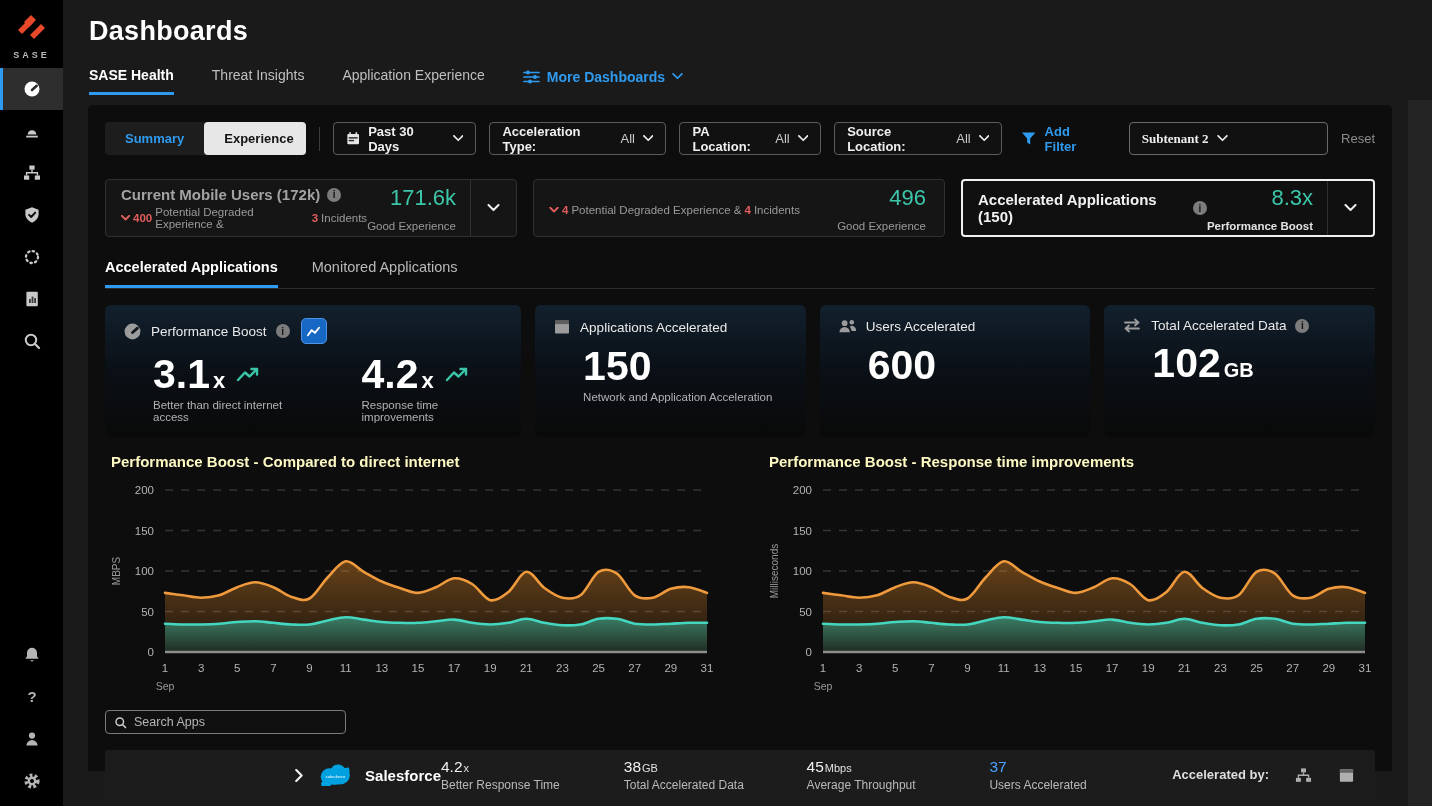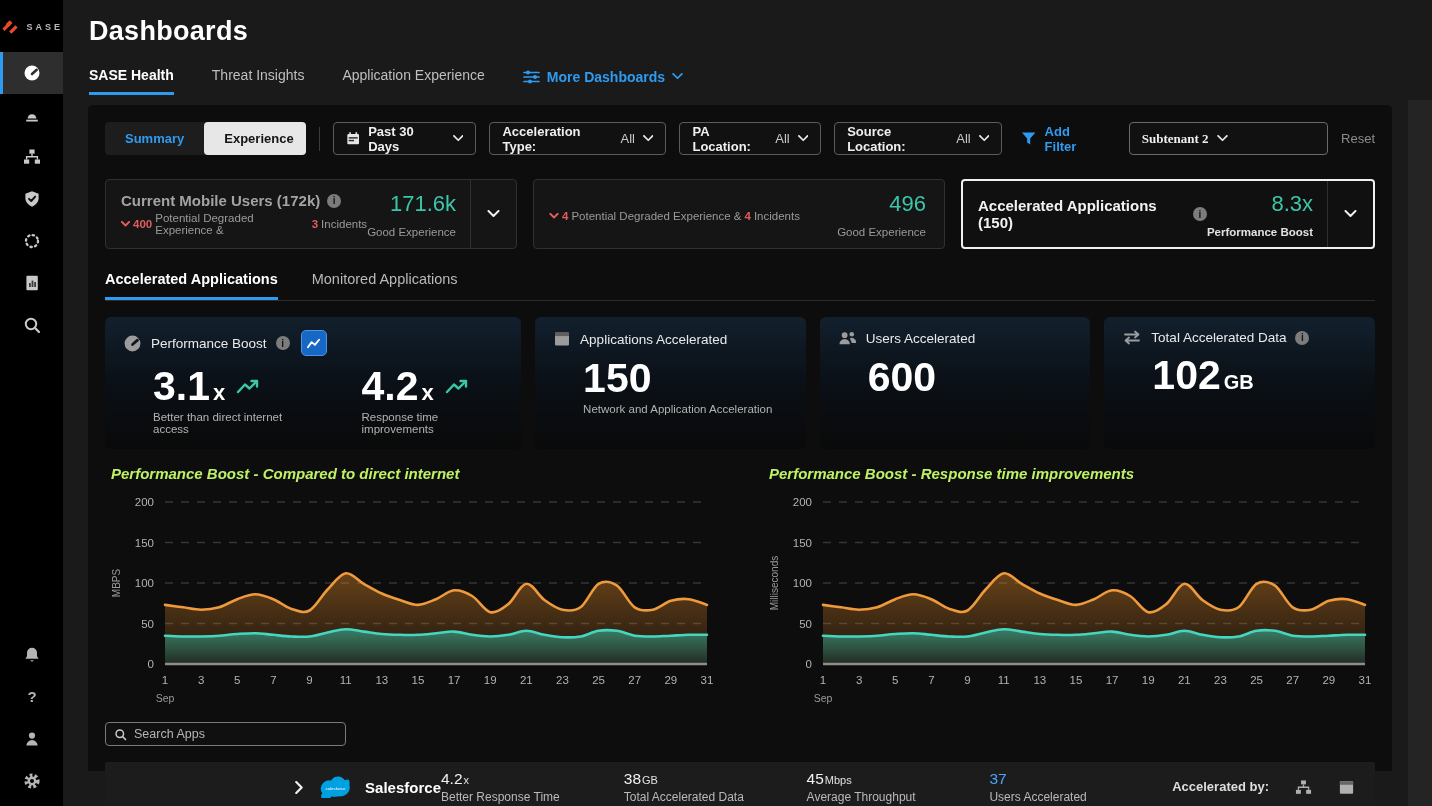--- a/index.html
+++ b/index.html
@@ -5,21 +5,21 @@
   * { box-sizing: border-box; }
   html,body { margin:0; padding:0; }
   body {
     width:1432px; height:806px; overflow:hidden;
     background:#161616; color:#e8e8e8;
     font-family:"Liberation Sans", sans-serif;
     display:flex;
   }
   
   .sidebar { width:63px; min-width:63px; height:100%; background:#000; display:flex; flex-direction:column; align-items:stretch; }
-  .logo-block { padding:10px 0 8px; display:flex; flex-direction:row; align-items:center; gap:6px; }
+  .logo-block { padding:10px 0 8px; display:flex; flex-direction:column; align-items:center; gap:6px; }
   .logo-text { font-size:9px; letter-spacing:3px; color:#b9b9b9; font-weight:bold; }
   .nav-item { height:42px; display:flex; align-items:center; justify-content:center; position:relative; cursor:pointer; }
   .nav-item.active { background:#2e2e2e; }
   .nav-item.active::before { content:""; position:absolute; left:0; top:0; bottom:0; width:3px; background:#2f9bf0; }
   .nav-spacer { flex:1; }
   .nav-bottom { display:flex; flex-direction:column; margin-bottom:4px; }
   .icon16 { width:18px; height:18px; display:block; }
   
   .main { flex:1; position:relative; background:#1a1a1a; }
   .gutter { position:absolute; right:0; top:100px; bottom:0; width:24px; background:#242424; }
@@ -40,21 +40,21 @@
   .vdiv { width:1px; height:24px; background:#3c3c3c; }
   .dropdown { display:flex; align-items:center; gap:8px; height:33px; padding:0 12px; border:1px solid #5b5b5b; border-radius:4px; font-size:13px; cursor:pointer; background:#111; }
   .dd-label { color:#efefef; font-weight:bold; }
   .dd-value { color:#c9c9c9; }
   .add-filter { display:flex; align-items:center; gap:8px; color:#2f9bf0; font-size:13px; font-weight:bold; cursor:pointer; margin-left:6px; }
   .filter-spacer { flex:1; }
   .subtenant { width:206px; justify-content:flex-start; border-color:#6a6a6a;font-family:Liberation Serif, serif; }
   .reset { color:#8b8b8b; font-size:13px; cursor:pointer; }
   
   .kpi-row { display:flex; gap:16px; margin-top:24px; }
-  .kpi-card { flex:1; background:#151515; border:1px solid #303030; border-radius:4px; height:70px; display:flex; align-items:center; padding-left:15px; }
+  .kpi-card { flex:1; background:#151515; border:1px solid #303030; border-radius:4px; height:58px; display:flex; align-items:center; padding-left:15px; }
   .kpi-card.selected { border:2px solid #f0f0f0; background:#101010; }
   .kpi-main { flex:1; min-width:0; }
   .kpi-title-row { display:flex; align-items:center; gap:7px; }
   .kpi-title { font-size:15px; font-weight:bold; color:#a3a3a3; }
   .kpi-card.selected .kpi-title { color:#f2f2f2; }
   .kpi-sub { margin-top:3px; font-size:11.5px; color:#9a9a9a; display:flex; align-items:center; gap:3px; }
   .red { color:#e25d5d; font-weight:bold; }
   .kpi-value-block { text-align:right; margin-right:14px; white-space:nowrap; }
   .kpi-value { font-size:22px; color:#3cc6a9; }
   .kpi-value-label { font-size:11.5px; color:#9a9a9a; margin-top:9px; }
@@ -76,21 +76,21 @@
   .chart-btn { width:26px; height:26px; background:#1767c4; border:1px solid #4d93e6; border-radius:5px; display:flex; align-items:center; justify-content:center; cursor:pointer; margin-left:2px; }
   .mc-stats { display:flex; gap:52px; margin-top:9px; padding-left:30px; }
   .big-val { font-size:41px; font-weight:bold; color:#fff; line-height:1.05; display:flex; align-items:baseline; gap:3px; }
   .big-suffix { font-size:22px; font-weight:bold; }
   .big-unit { font-size:20px; font-weight:bold; }
   .trend { margin-left:8px; align-self:center; }
   .mc-caption { font-size:11.5px; color:#b2b2b2; margin-top:3px; }
   
   .charts-row { display:flex; gap:46px; margin-top:16px; }
   .chart-box { flex:1; min-width:0; }
-  .chart-title { font-size:15px; font-weight:bold; color:#bef264; padding-left:6px; margin-bottom:4px;font-style:italic; }
+  .chart-title { font-size:15px; font-weight:bold; color:#fef9c3; padding-left:6px; margin-bottom:4px; }
   
   .search-box { margin-top:10px; width:241px; height:24px; border:1px solid #7a7a7a; border-radius:4px; display:flex; align-items:center; gap:7px; padding:0 8px; background:#101010; }
   .search-ph { font-size:12.5px; color:#b5b5b5; }
   .app-table-row { margin-top:16px; background:#1c1c1c; border-radius:2px; height:50px; display:flex; align-items:center; padding:0 20px 0 18px; }
   .row-name-block { display:flex; align-items:center; gap:14px; width:318px; min-width:318px;justify-content:flex-end; }
   .row-name { font-size:15px; font-weight:bold; color:#fff; }
   .row-stats { flex:1; display:flex; }
   .row-stat { flex:1; }
   .rs-value { font-size:15.5px; color:#f2f2f2; display:flex; align-items:baseline; gap:1px; }
   .rs-unit { font-size:11px; color:#e0e0e0; }

